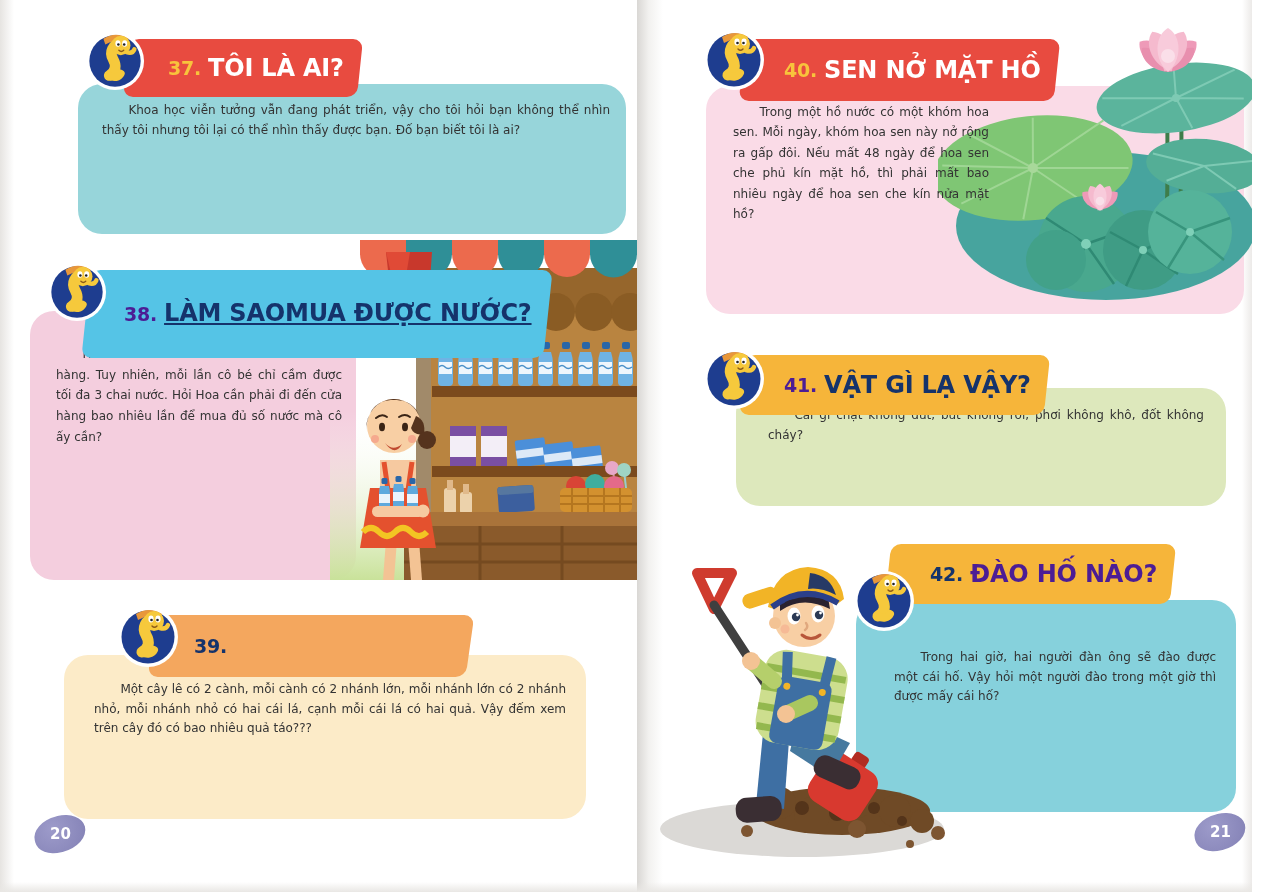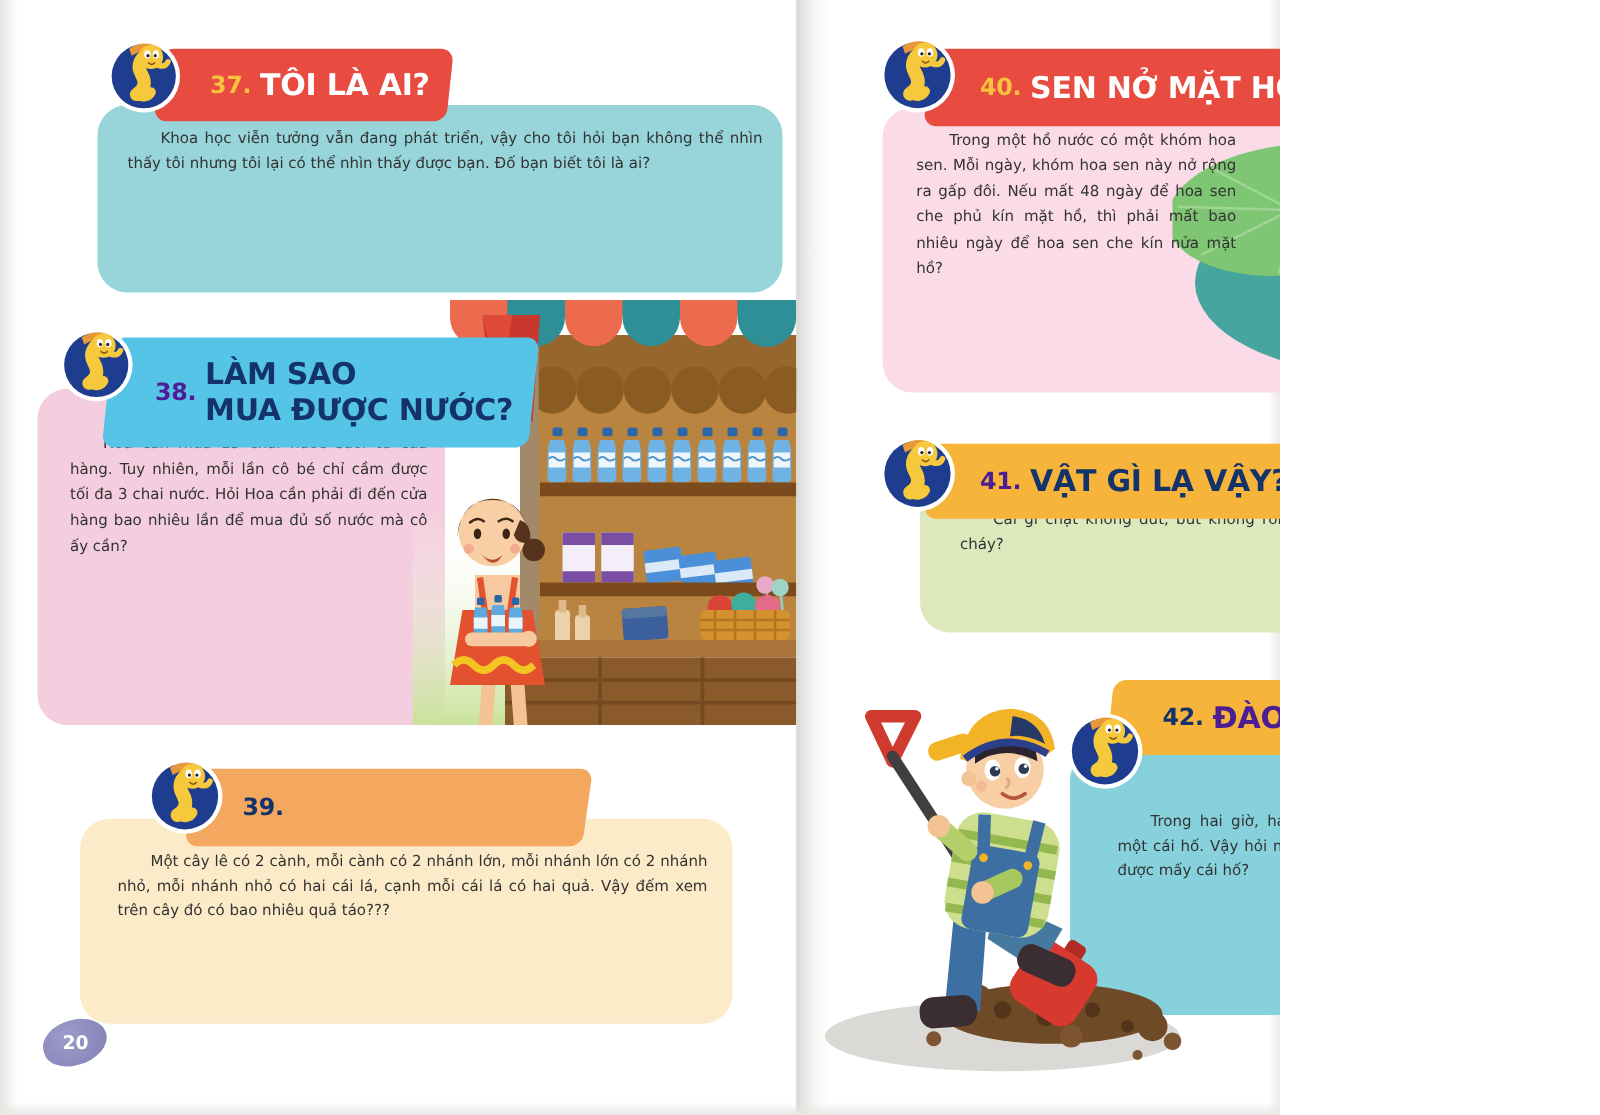--- a/index.html
+++ b/index.html
@@ -1,17 +1,17 @@
 <!DOCTYPE html>
 <html lang="vi"><head>
 <meta charset="utf-8">
 <style>
   html,body{margin:0;padding:0;background:#ffffff;}
   .book{
-    position:relative;width:1024px;height:892px;overflow:hidden;
+    position:relative;width:1252px;height:892px;overflow:hidden;
     background:#ffffff;font-family:"DejaVu Sans",sans-serif;
   }
   
   .edge-left{position:absolute;left:0;top:0;width:14px;height:892px;
     background:linear-gradient(90deg,#e6e4e1,#ffffff);}
   .gutter{position:absolute;left:637px;top:0;width:26px;height:892px;
     background:linear-gradient(90deg,#d9d7d4,#f2f1ef 45%,#ffffff);}
   .edge-right{position:absolute;right:0;top:0;width:10px;height:892px;
     background:linear-gradient(270deg,#eceae8,#ffffff);}
   .edge-bottom{position:absolute;left:0;bottom:0;width:1280px;height:10px;
@@ -20,21 +20,21 @@
   .box{position:absolute;border-radius:24px;z-index:1;}
   .illus{position:absolute;z-index:2;}
   .body{position:absolute;z-index:3;margin:4px;font-size:12px;line-height:1.64;
     color:#333333;text-align:justify;text-indent:2.2em;}
   .ribbon{position:absolute;z-index:4;display:inline-flex;align-items:center;
     padding:7px 16px 7px 42px;white-space:nowrap;}
   .ribbon::before{content:"";position:absolute;inset:0;border-radius:10px;
     transform:skewX(-6deg);z-index:-1;}
   .num{font-weight:bold;font-size:19px;margin-right:7px;letter-spacing:-0.2px;}
   .ttl{font-weight:bold;font-size:24px;letter-spacing:-0.2px;}
-  .ttl2{display:flex;flex-direction:column;line-height:1.22;}
+  .ttl2{display:flex;line-height:1.22;text-decoration:underline;}
   .mascot{position:absolute;z-index:5;}
   .mascot svg{display:block;width:100%;height:100%;}
   .badge{position:absolute;z-index:5;width:52px;height:36px;
     background:radial-gradient(circle at 38% 32%,#9d9bca,#8a88bb 70%,#807eb0);
     border-radius:52% 48% 55% 45%;transform:rotate(-14deg);
     display:flex;align-items:center;justify-content:center;
     color:#ffffff;font-weight:bold;font-size:15px;}
   .badge span{transform:rotate(14deg);}
 
   

